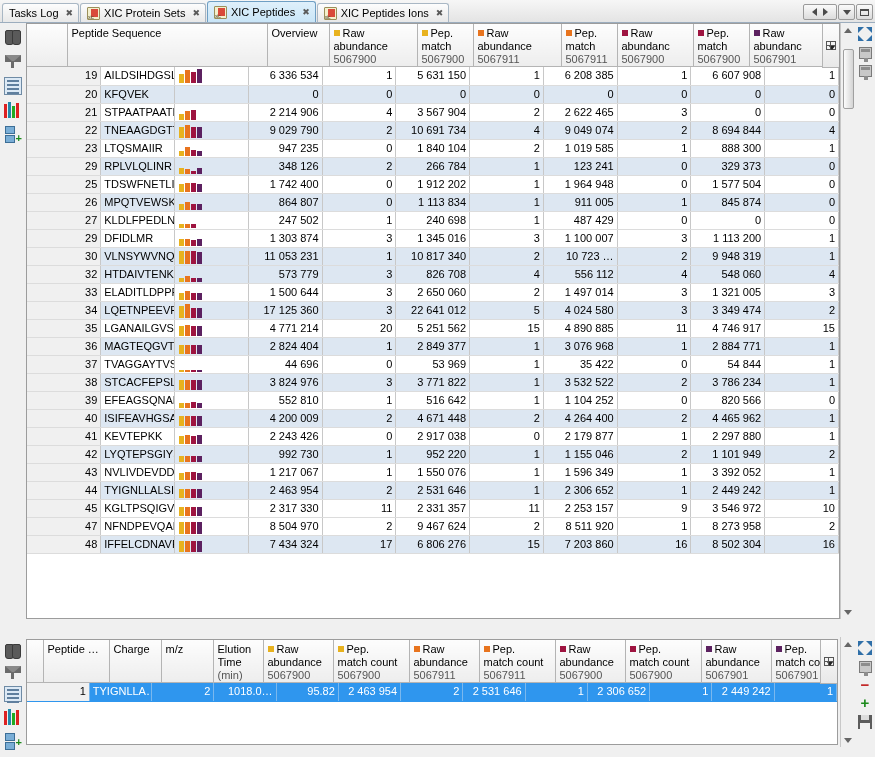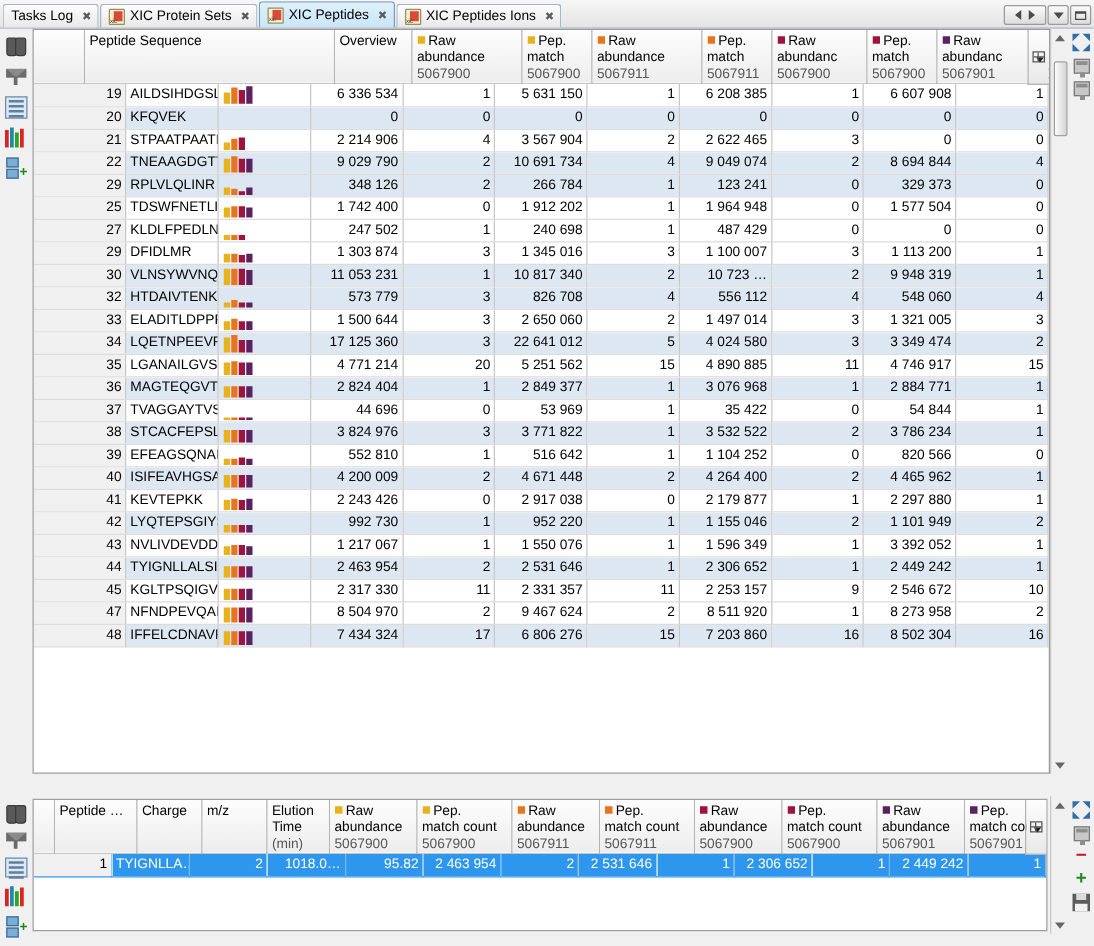--- a/index.html
+++ b/index.html
@@ -461,20 +461,40 @@
                 </td>
                 <td class="num">9 029 790</td>
                 <td class="num">2</td>
                 <td class="num">10 691 734</td>
                 <td class="num">4</td>
                 <td class="num">9 049 074</td>
                 <td class="num">2</td>
                 <td class="num">8 694 844</td>
                 <td class="num">4</td>
               </tr>
+              <tr class="">
+                <td class="idx">23</td>
+                <td class="">LTQSMAIIR</td>
+                <td>
+                  <div class="ovw">
+                    <i style="height: 5px; background: rgb(232, 178, 30);"></i>
+                    <i style="height: 9px; background: rgb(232, 116, 30);"></i>
+                    <i style="height: 6px; background: rgb(158, 20, 64);"></i>
+                    <i style="height: 5px; background: rgb(92, 33, 96);"></i>
+                  </div>
+                </td>
+                <td class="num">947 235</td>
+                <td class="num">0</td>
+                <td class="num">1 840 104</td>
+                <td class="num">2</td>
+                <td class="num">1 019 585</td>
+                <td class="num">1</td>
+                <td class="num">888 300</td>
+                <td class="num">1</td>
+              </tr>
               <tr class="alt">
                 <td class="idx">29</td>
                 <td class="">RPLVLQLINR</td>
                 <td>
                   <div class="ovw">
                     <i style="height: 6px; background: rgb(232, 178, 30);"></i>
                     <i style="height: 5px; background: rgb(232, 116, 30);"></i>
                     <i style="height: 3px; background: rgb(158, 20, 64);"></i>
                     <i style="height: 6px; background: rgb(92, 33, 96);"></i>
                   </div>
@@ -499,20 +519,40 @@
                     <i style="height: 8px; background: rgb(92, 33, 96);"></i>
                   </div>
                 </td>
                 <td class="num">1 742 400</td>
                 <td class="num">0</td>
                 <td class="num">1 912 202</td>
                 <td class="num">1</td>
                 <td class="num">1 964 948</td>
                 <td class="num">0</td>
                 <td class="num">1 577 504</td>
+                <td class="num">0</td>
+              </tr>
+              <tr class="alt">
+                <td class="idx">26</td>
+                <td class="">MPQTVEWSK</td>
+                <td>
+                  <div class="ovw">
+                    <i style="height: 6px; background: rgb(232, 178, 30);"></i>
+                    <i style="height: 8px; background: rgb(232, 116, 30);"></i>
+                    <i style="height: 6px; background: rgb(158, 20, 64);"></i>
+                    <i style="height: 6px; background: rgb(92, 33, 96);"></i>
+                  </div>
+                </td>
+                <td class="num">864 807</td>
+                <td class="num">0</td>
+                <td class="num">1 113 834</td>
+                <td class="num">1</td>
+                <td class="num">911 005</td>
+                <td class="num">1</td>
+                <td class="num">845 874</td>
                 <td class="num">0</td>
               </tr>
               <tr class="">
                 <td class="idx">27</td>
                 <td class="">KLDLFPEDLNILGK</td>
                 <td>
                   <div class="ovw">
                     <i style="height: 4px; background: rgb(232, 178, 30);"></i>
                     <i style="height: 4px; background: rgb(232, 116, 30);"></i>
                     <i style="height: 4px; background: rgb(158, 20, 64);"></i>
@@ -838,21 +878,21 @@
                     <i style="height: 9px; background: rgb(158, 20, 64);"></i>
                     <i style="height: 9px; background: rgb(92, 33, 96);"></i>
                   </div>
                 </td>
                 <td class="num">2 317 330</td>
                 <td class="num">11</td>
                 <td class="num">2 331 357</td>
                 <td class="num">11</td>
                 <td class="num">2 253 157</td>
                 <td class="num">9</td>
-                <td class="num">2 546 672</td>
+                <td class="num">3 546 972</td>
                 <td class="num">10</td>
               </tr>
               <tr class="">
                 <td class="idx">47</td>
                 <td class="">NFNDPEVQADMK</td>
                 <td>
                   <div class="ovw">
                     <i style="height: 12px; background: rgb(232, 178, 30);"></i>
                     <i style="height: 12px; background: rgb(232, 116, 30);"></i>
                     <i style="height: 12px; background: rgb(158, 20, 64);"></i>

